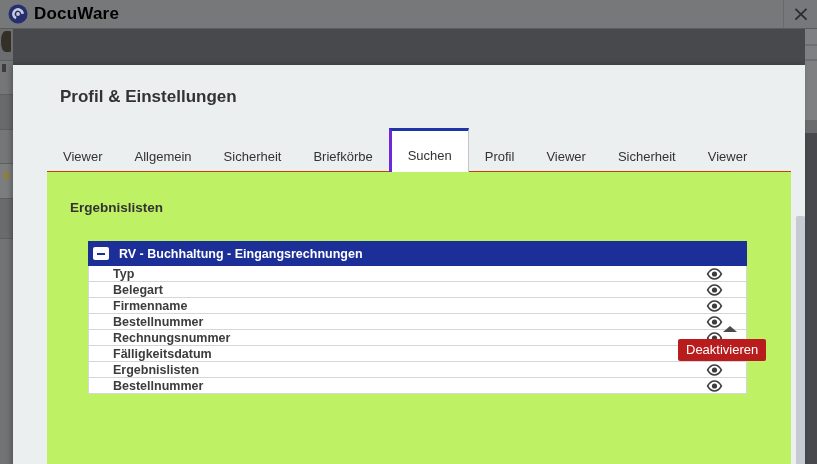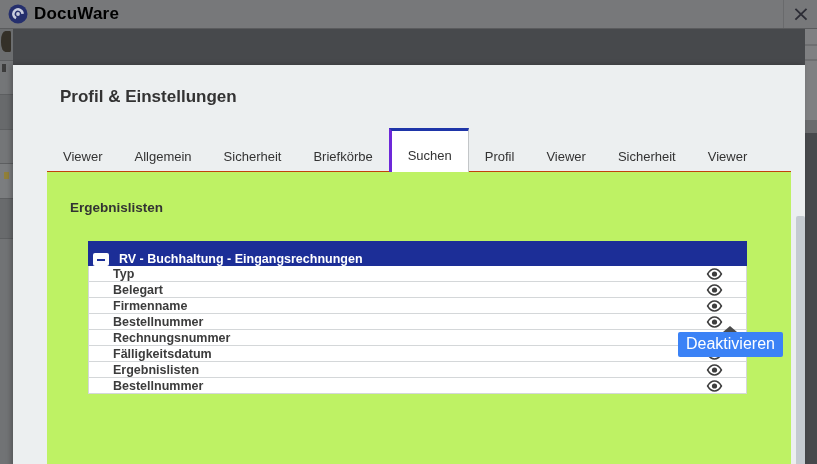--- a/index.html
+++ b/index.html
@@ -36,33 +36,33 @@
   .dlg-title{position:absolute;left:47px;top:22px;margin:0;font-size:17px;font-weight:bold;color:#333;}
 
   .tabs{position:absolute;left:34px;top:63px;display:flex;align-items:flex-end;z-index:2;}
   .tab{padding:7px 16px 8px 16px;font-size:13px;color:#333;cursor:pointer;white-space:nowrap;}
   .tab.active{background:#fff;border-top:3px solid #1e35a8;border-left:3px solid #6d28d9;border-right:1px solid #c3c6c8;padding:17px 16px 9px 16px;}
 
   .panel{position:absolute;left:34px;top:106px;width:744px;height:346px;background:#bef264;border-top:1px solid #c2410c;box-sizing:border-box;z-index:1;}
   .section-title{position:absolute;left:23px;top:28px;font-size:13.5px;font-weight:bold;color:#333;}
 
   .listtable{position:absolute;left:41px;top:69px;width:659px;}
-  .lt-header{height:25px;background:#1c2e97;display:flex;align-items:flex-end;cursor:pointer;}
+  .lt-header{height:25px;background:#1c2e97;display:flex;align-items:center;cursor:pointer;}
   .collapse-box{width:16px;height:13px;background:#fdfdfd;border-radius:2px;margin-left:5px;display:flex;align-items:center;justify-content:center;}
   .minus{width:8px;height:2px;background:#1c2e97;}
   .lt-title{margin-left:10px;color:#fff;font-size:12.5px;font-weight:bold;}
 
   .lt-row{position:relative;height:16px;background:#fff;border-bottom:1px solid #d4d7d9;border-left:1px solid #d4d7d9;border-right:1px solid #d4d7d9;box-sizing:border-box;display:flex;align-items:center;cursor:pointer;}
   .lt-row.highlight{background:#c3e2f4;}
   .lt-label{padding-left:24px;font-size:12.5px;font-weight:bold;color:#3c3c3c;}
   .eye-wrap{position:absolute;right:23px;top:50%;transform:translateY(-50%);display:flex;}
   .eye-box{position:absolute;right:19px;top:50%;transform:translateY(-50%);display:flex;border:2px solid #1c2e97;padding:2px 2px;}
   .move-glyph{position:absolute;right:4px;top:50%;transform:translateY(-50%);font-size:15px;font-weight:bold;color:#2b3a67;font-family:"DejaVu Sans",sans-serif;line-height:1;}
 
-  .tooltip{position:absolute;left:665px;top:267px;background:#3b82f6;color:#fff;font-size:16px;padding:3px 8px 4px 8px;border-radius:2px;z-index:5;white-space:nowrap;}
+  .tooltip{position:absolute;left:665px;top:274px;background:#b91c1c;color:#fff;font-size:13px;padding:3px 8px 4px 8px;border-radius:2px;z-index:5;white-space:nowrap;}
   .tooltip-caret{position:absolute;left:710px;top:261px;width:0;height:0;border-left:7px solid transparent;border-right:7px solid transparent;border-bottom:6px solid #4b4b4b;z-index:5;}
 
   .scroll-thumb{position:absolute;left:783px;top:151px;width:9px;height:268px;background:#c5cbd1;border-radius:2px;cursor:pointer;}
 </style>
 </head>
 <body>
 
 <div class="stage">
 
   <div class="topbar">

